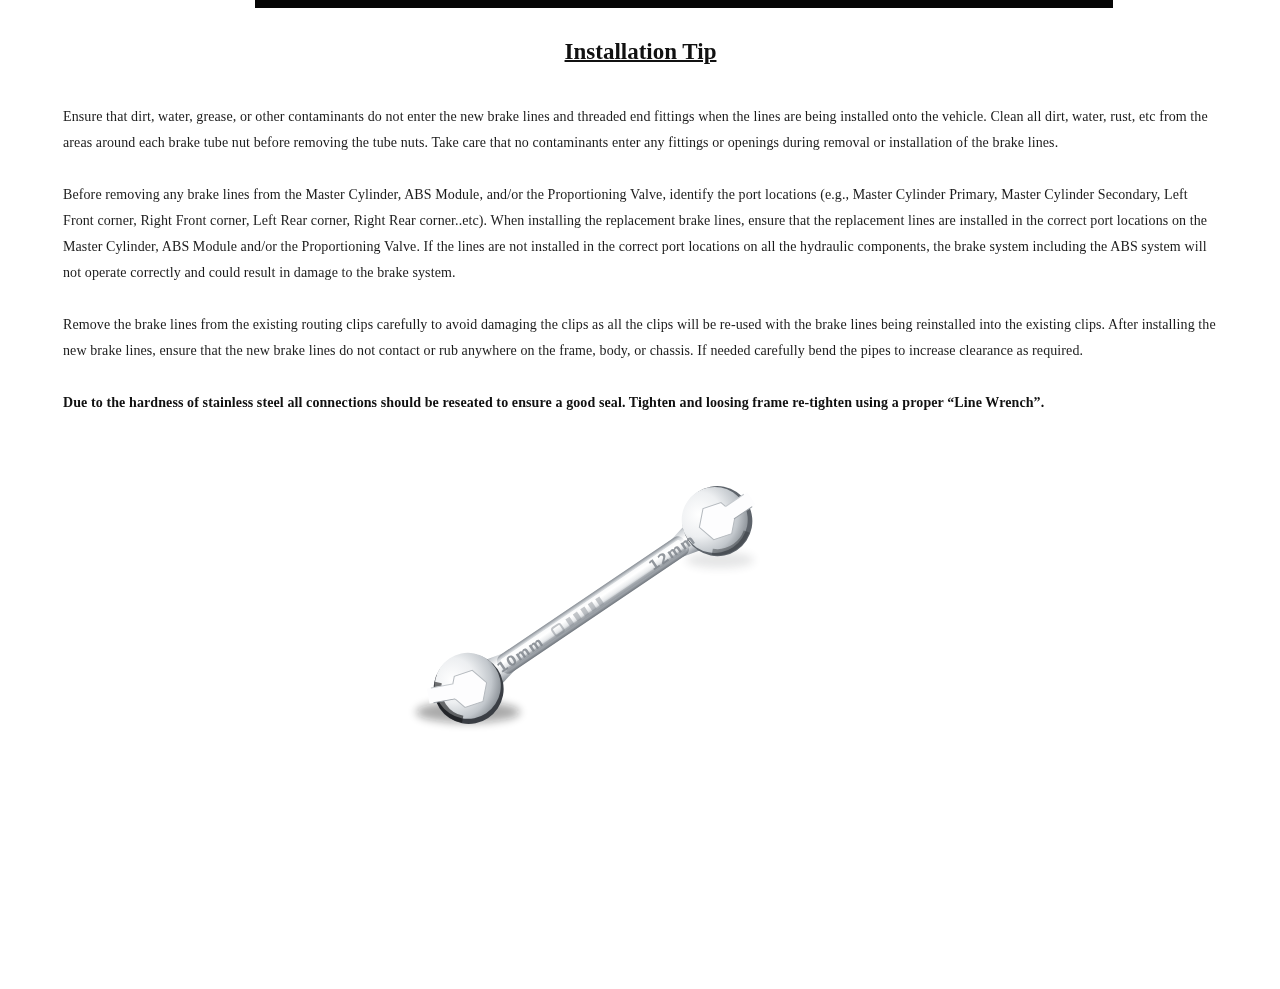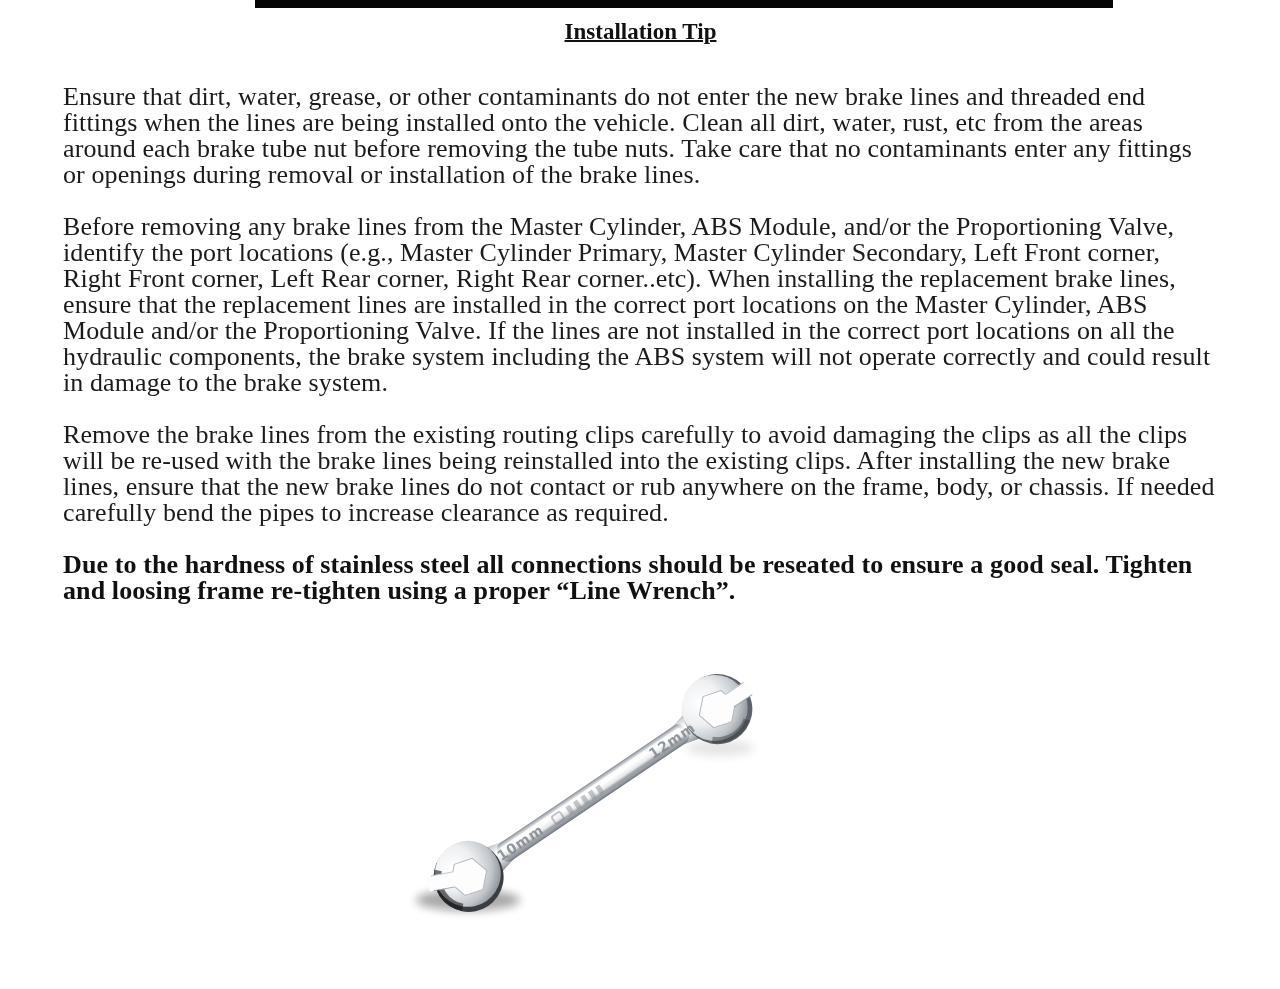--- a/index.html
+++ b/index.html
@@ -24,35 +24,35 @@
     top: 0;
     width: 858px;
     height: 8px;
     background: #060606;
   }
   .content {
     position: absolute;
     top: 0;
     left: 0;
     width: 1280px;
-    padding: 18px 62px 0 63px;
+    padding: 38px 62px 0 63px;
     box-sizing: border-box;
   }
   .title {
     font-size: 23px;
     font-weight: 700;
     line-height: 28px;
     text-align: center;
     text-decoration: underline;
     text-decoration-thickness: 2px;
     margin: 0 0 38px 0;
     color: #111111;
   }
   .para {
-    font-size: 26px;
+    font-size: 14px;
     line-height: 26px;
     letter-spacing: 0.1px;
     margin: 0 0 26px 0;
     text-align: left;
   }
   .para.bold {
     font-weight: 700;
     color: #111111;
   }
   .wrench-wrap {

